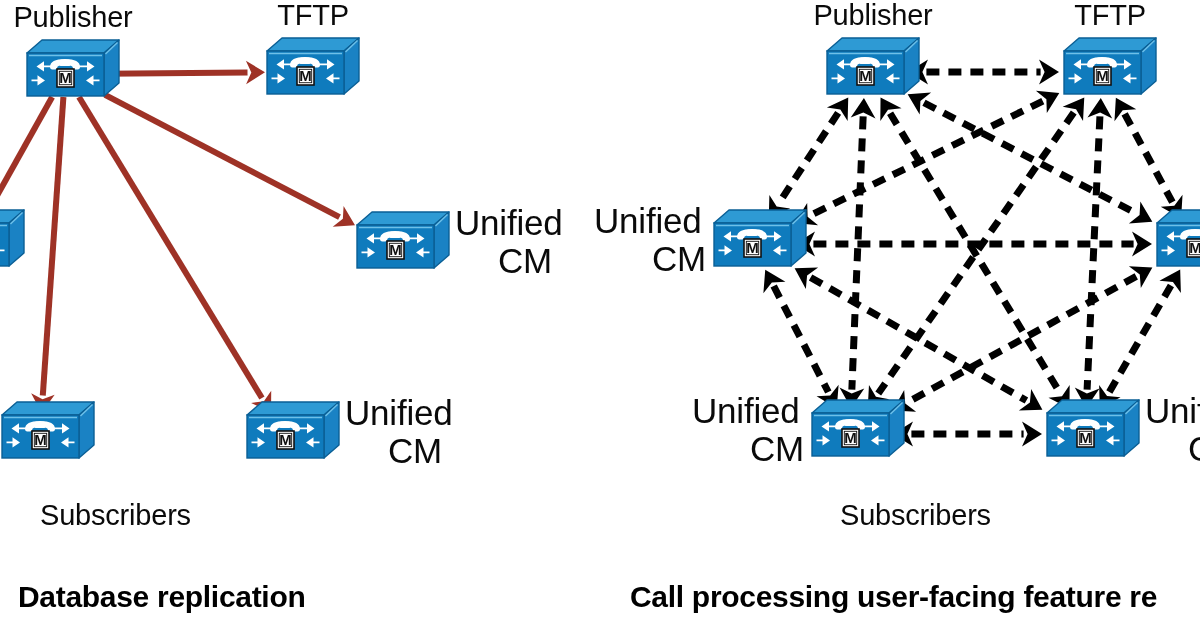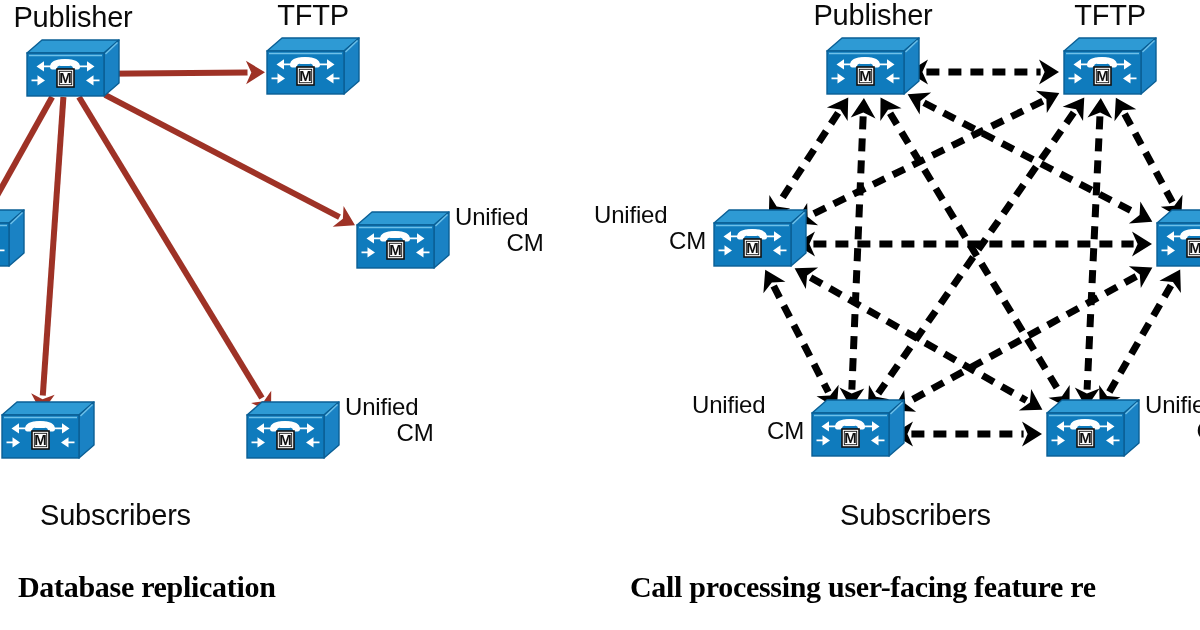--- a/index.html
+++ b/index.html
@@ -43,38 +43,39 @@
     color: #0a0a0a;
     white-space: nowrap;
     line-height: 1.08;
     letter-spacing: -0.2px;
   }
   .label.top {
     font-size: 29px;
     text-align: center;
   }
   .label.side {
-    font-size: 24px;
+    font-size: 35px;
   }
   .label.side .l1 { display: block; text-align: left; }
   .label.side .l2 { display: block; text-align: right; }
   .label.side.right-of .l1 { text-align: left; }
   .label.side.right-of .l2 { text-align: center; }
   .label.subs {
     font-size: 29px;
     text-align: left;
   }
   .caption {
     position: absolute;
-    font-family: Liberation Serif, serif;
+    font-family: Liberation Sans, sans-serif;
     font-weight: 700;
     font-size: 30px;
     color: #000000;
     white-space: nowrap;
     letter-spacing: -0.3px;
+    margin-top: 10px;
   }
 </style>
 </head>
 <body>
 
 <div id="stage">
   <svg id="edge-layer" viewBox="0 0 1200 630" width="1200" height="630">
       <line x1="105" y1="73.66666666666667" x2="247.52060691283458" y2="72.47899494239304" stroke="#9e3226" stroke-width="6" stroke-linecap="butt"></line>
       <polygon points="265,72.33333333333333 246.09882294614306,84.27125216279232 251.32047497526185,72.44732937520615 245.9024964295843,60.71207017574328" fill="#9e3226"></polygon>
       <line x1="52.14705882352941" y1="97" x2="-8.619941491546225" y2="205.7409479322406" stroke="#9e3226" stroke-width="6" stroke-linecap="butt"></line>

